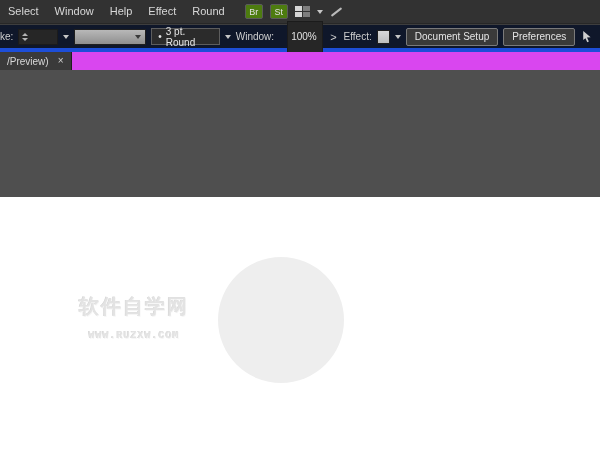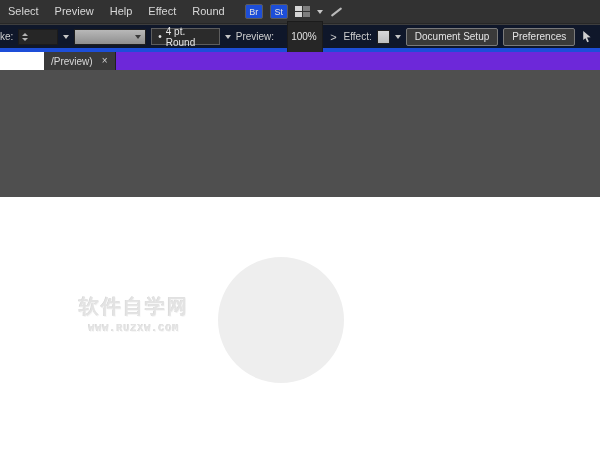--- a/index.html
+++ b/index.html
@@ -5,21 +5,21 @@
   * { margin:0; padding:0; box-sizing:border-box; }
   html,body { width:600px; height:460px; overflow:hidden; font-family:"Liberation Sans", sans-serif; }
   .app { position:relative; width:600px; height:460px; background:#ffffff; }
 
   
   .menubar { position:absolute; top:0; left:0; right:0; height:24px; background:#323232;
              display:flex; align-items:center; color:#d8d8d8; font-size:11px; border-bottom:1px solid #272727; }
   .menus { display:flex; }
   .menu-item { padding:0 8px; line-height:23px; cursor:default; }
   .appbar-right { display:flex; align-items:center; gap:7px; margin-left:12px; }
-  .sq-btn { width:18px; height:15px; background:#1d4ed8; border:1px solid #5b5b5b; color:#e2e2e2;
+  .sq-btn { width:18px; height:15px; background:#4d7c0f; border:1px solid #5b5b5b; color:#e2e2e2;
             font-size:9px; display:flex; align-items:center; justify-content:center; border-radius:2px; }
   .grid-icon { display:grid; grid-template-columns:7px 7px; grid-template-rows:5px 5px; gap:1px; }
   .grid-icon i { display:block; background:#7d7d7d; }
   .grid-icon i.lit { background:#d6d6d6; }
   .chev { width:0; height:0; border-left:3px solid transparent; border-right:3px solid transparent;
           border-top:4px solid #c6c6c6; display:inline-block; }
   .slant-icon { width:13px; height:2px; background:#b9b9b9; transform:rotate(-38deg); border-radius:1px; }
 
   
   .controlbar { position:absolute; top:24px; left:0; right:0; height:28px; background:#0f172a;
@@ -38,44 +38,44 @@
                gap:4px; padding:0 6px; color:#e6e6e6; }
   .opacity-input { width:36px; height:32px; background:#262626; border:1px solid #1b1b1b; color:#e2e2e2;
                    font-size:10px; padding:1px 3px; font-family:"Liberation Sans", sans-serif;margin-left:8px; }
   .expand-btn { color:#cfcfcf; font-size:11px; padding:0 2px; }
   .style-swatch { width:14px; height:14px; background:linear-gradient(#d8d8d8,#bdbdbd); border:1px solid #1f1f1f; }
   .bar-btn { height:18px; background:#3a3a3a; border:1px solid #7a7a7a; border-radius:2px; color:#e4e4e4;
              font-size:10px; padding:0 8px; font-family:"Liberation Sans", sans-serif; white-space:nowrap; }
   .push-right { margin-left:auto;text-align:center; }
 
   
-  .tabbar { position:absolute; top:52px; left:0; right:0; height:18px; background:#6d28d9; display:flex;margin-left:44px; }
+  .tabbar { position:absolute; top:52px; left:0; right:0; height:18px; background:#d946ef; display:flex; }
   .doc-tab { background:#3a3a3a; color:#d9d9d9; font-size:10px; display:flex; align-items:center;
              padding:0 7px; gap:9px; border-right:1px solid #1f1f1f; }
   .tab-close { color:#cfcfcf; font-size:10px; line-height:10px; }
 
   
   .pasteboard { position:absolute; top:70px; left:0; right:0; height:127px; background:#4f4f4f; }
   .artboard { position:absolute; top:197px; left:0; right:0; bottom:0; background:#ffffff; }
   .circle-shape { position:absolute; left:218px; top:60px; width:126px; height:126px;
                   border-radius:50%; background:#eeeeee; }
   .watermark { position:absolute; left:58px; top:96px; width:152px; text-align:center;
                color:#e3e3e3; text-shadow:0.5px 0.5px 0 #f6f6f6, -0.5px -0.5px 0 #cfcfcf;font-family:Liberation Mono, monospace; }
   .wm-line1 { font-size:20px; font-weight:bold; letter-spacing:2px; }
-  .wm-line2 { font-size:10px; font-weight:bold; letter-spacing:1px; margin-top:3px; }
+  .wm-line2 { font-size:10px; font-weight:bold; letter-spacing:1px; margin-top:10px; }
 </style>
 </head>
 <body>
 
 <div class="app">
 
   <div class="menubar">
     <div class="menus">
       <span class="menu-item">Select</span>
-      <span class="menu-item">Preview</span>
+      <span class="menu-item">Window</span>
       <span class="menu-item">Help</span>
       <span class="menu-item">Effect</span>
       <span class="menu-item">Round</span>
     </div>
     <div class="appbar-right">
       <span class="sq-btn">Br</span>
       <span class="sq-btn">St</span>
       <span class="grid-icon">
         <i class="lit"></i>
           <i></i>
@@ -94,24 +94,24 @@
           <span class="up"></span>
           <span class="down"></span>
         </span>
     </span>
     <span class="chev"></span>
     <span class="profile-field">
       <span class="chev"></span>
     </span>
     <span class="brush-box">
       <span>•</span>
-      <span>4 pt. Round</span>
+      <span>3 pt. Round</span>
     </span>
     <span class="chev"></span>
-    <span class="cb-label">Preview:</span>
+    <span class="cb-label">Window:</span>
     <input class="opacity-input" value="100%" style="">
     <span class="expand-btn">&gt;</span>
     <span class="cb-label">Effect:</span>
     <span class="style-swatch"></span>
     <span class="chev"></span>
     <button class="bar-btn push-right">Document Setup</button>
     <button class="bar-btn">Preferences</button>
     <svg width="15" height="15" viewBox="0 0 15 15">
       <path d="M3.5 1.5 L11.5 8.2 L7.6 8.7 L9.6 13 L7.9 13.8 L5.9 9.5 L3.5 11.4 Z" fill="#cfcfcf"></path>
     </svg>

